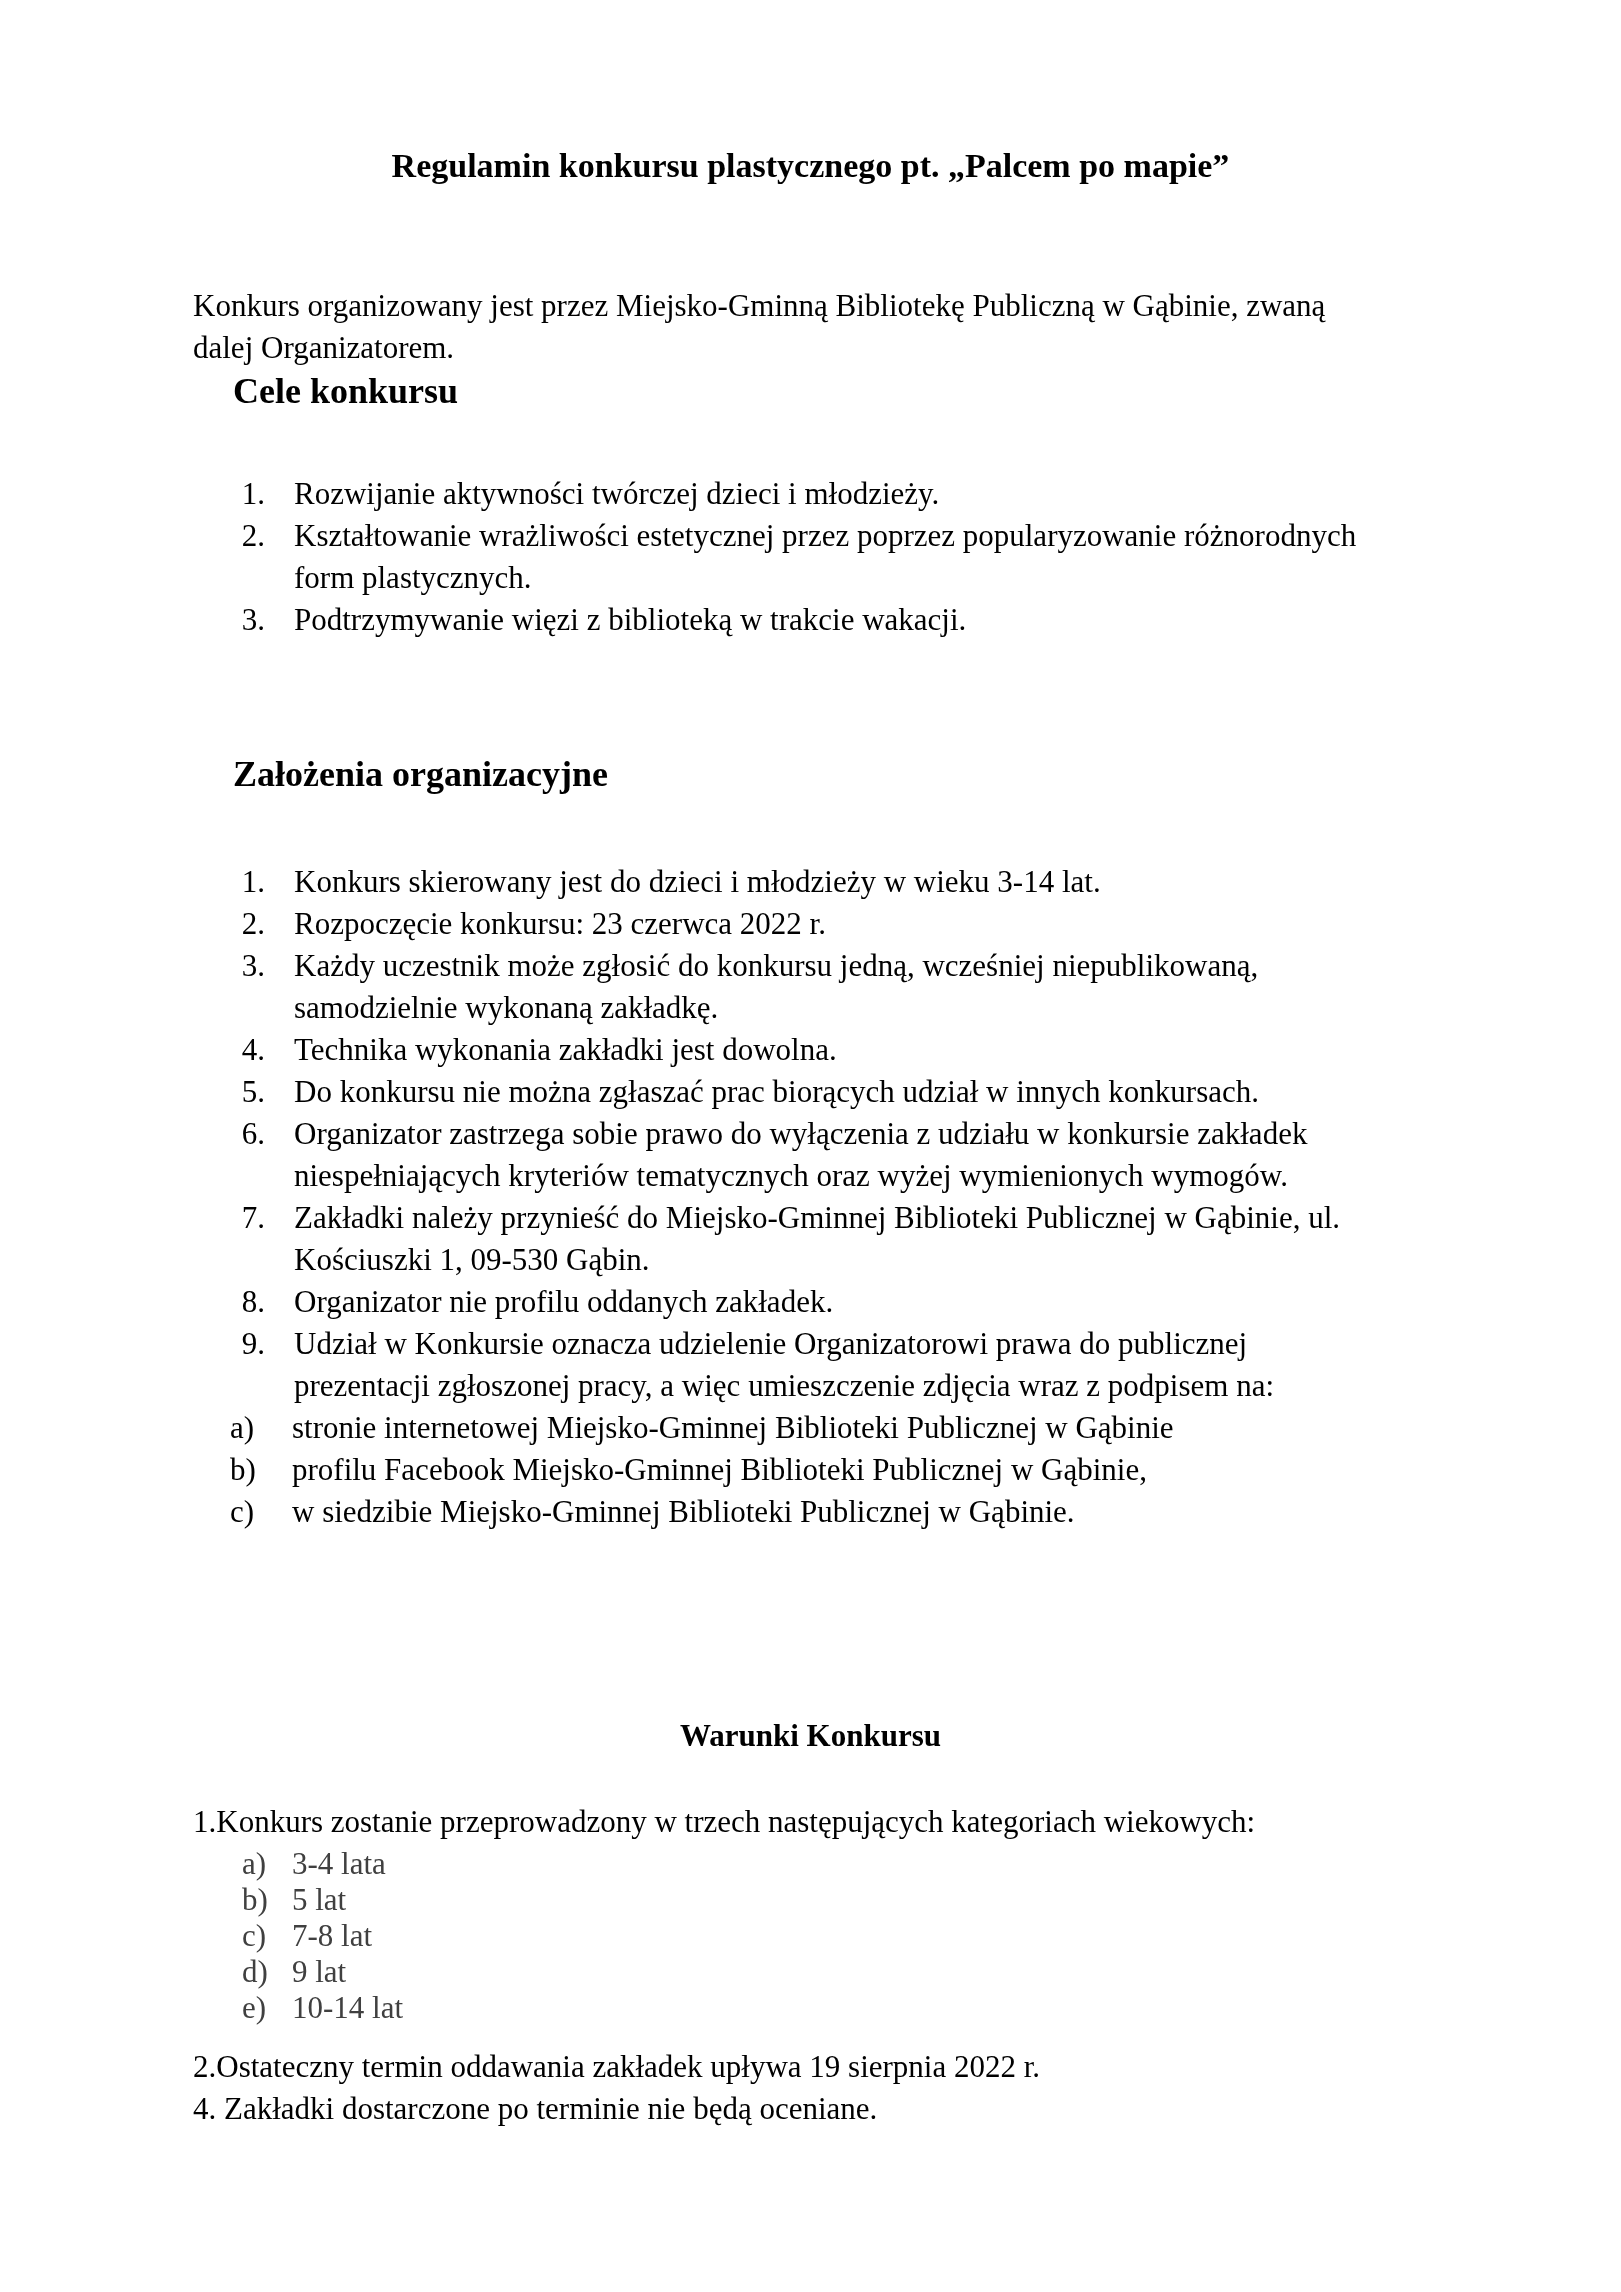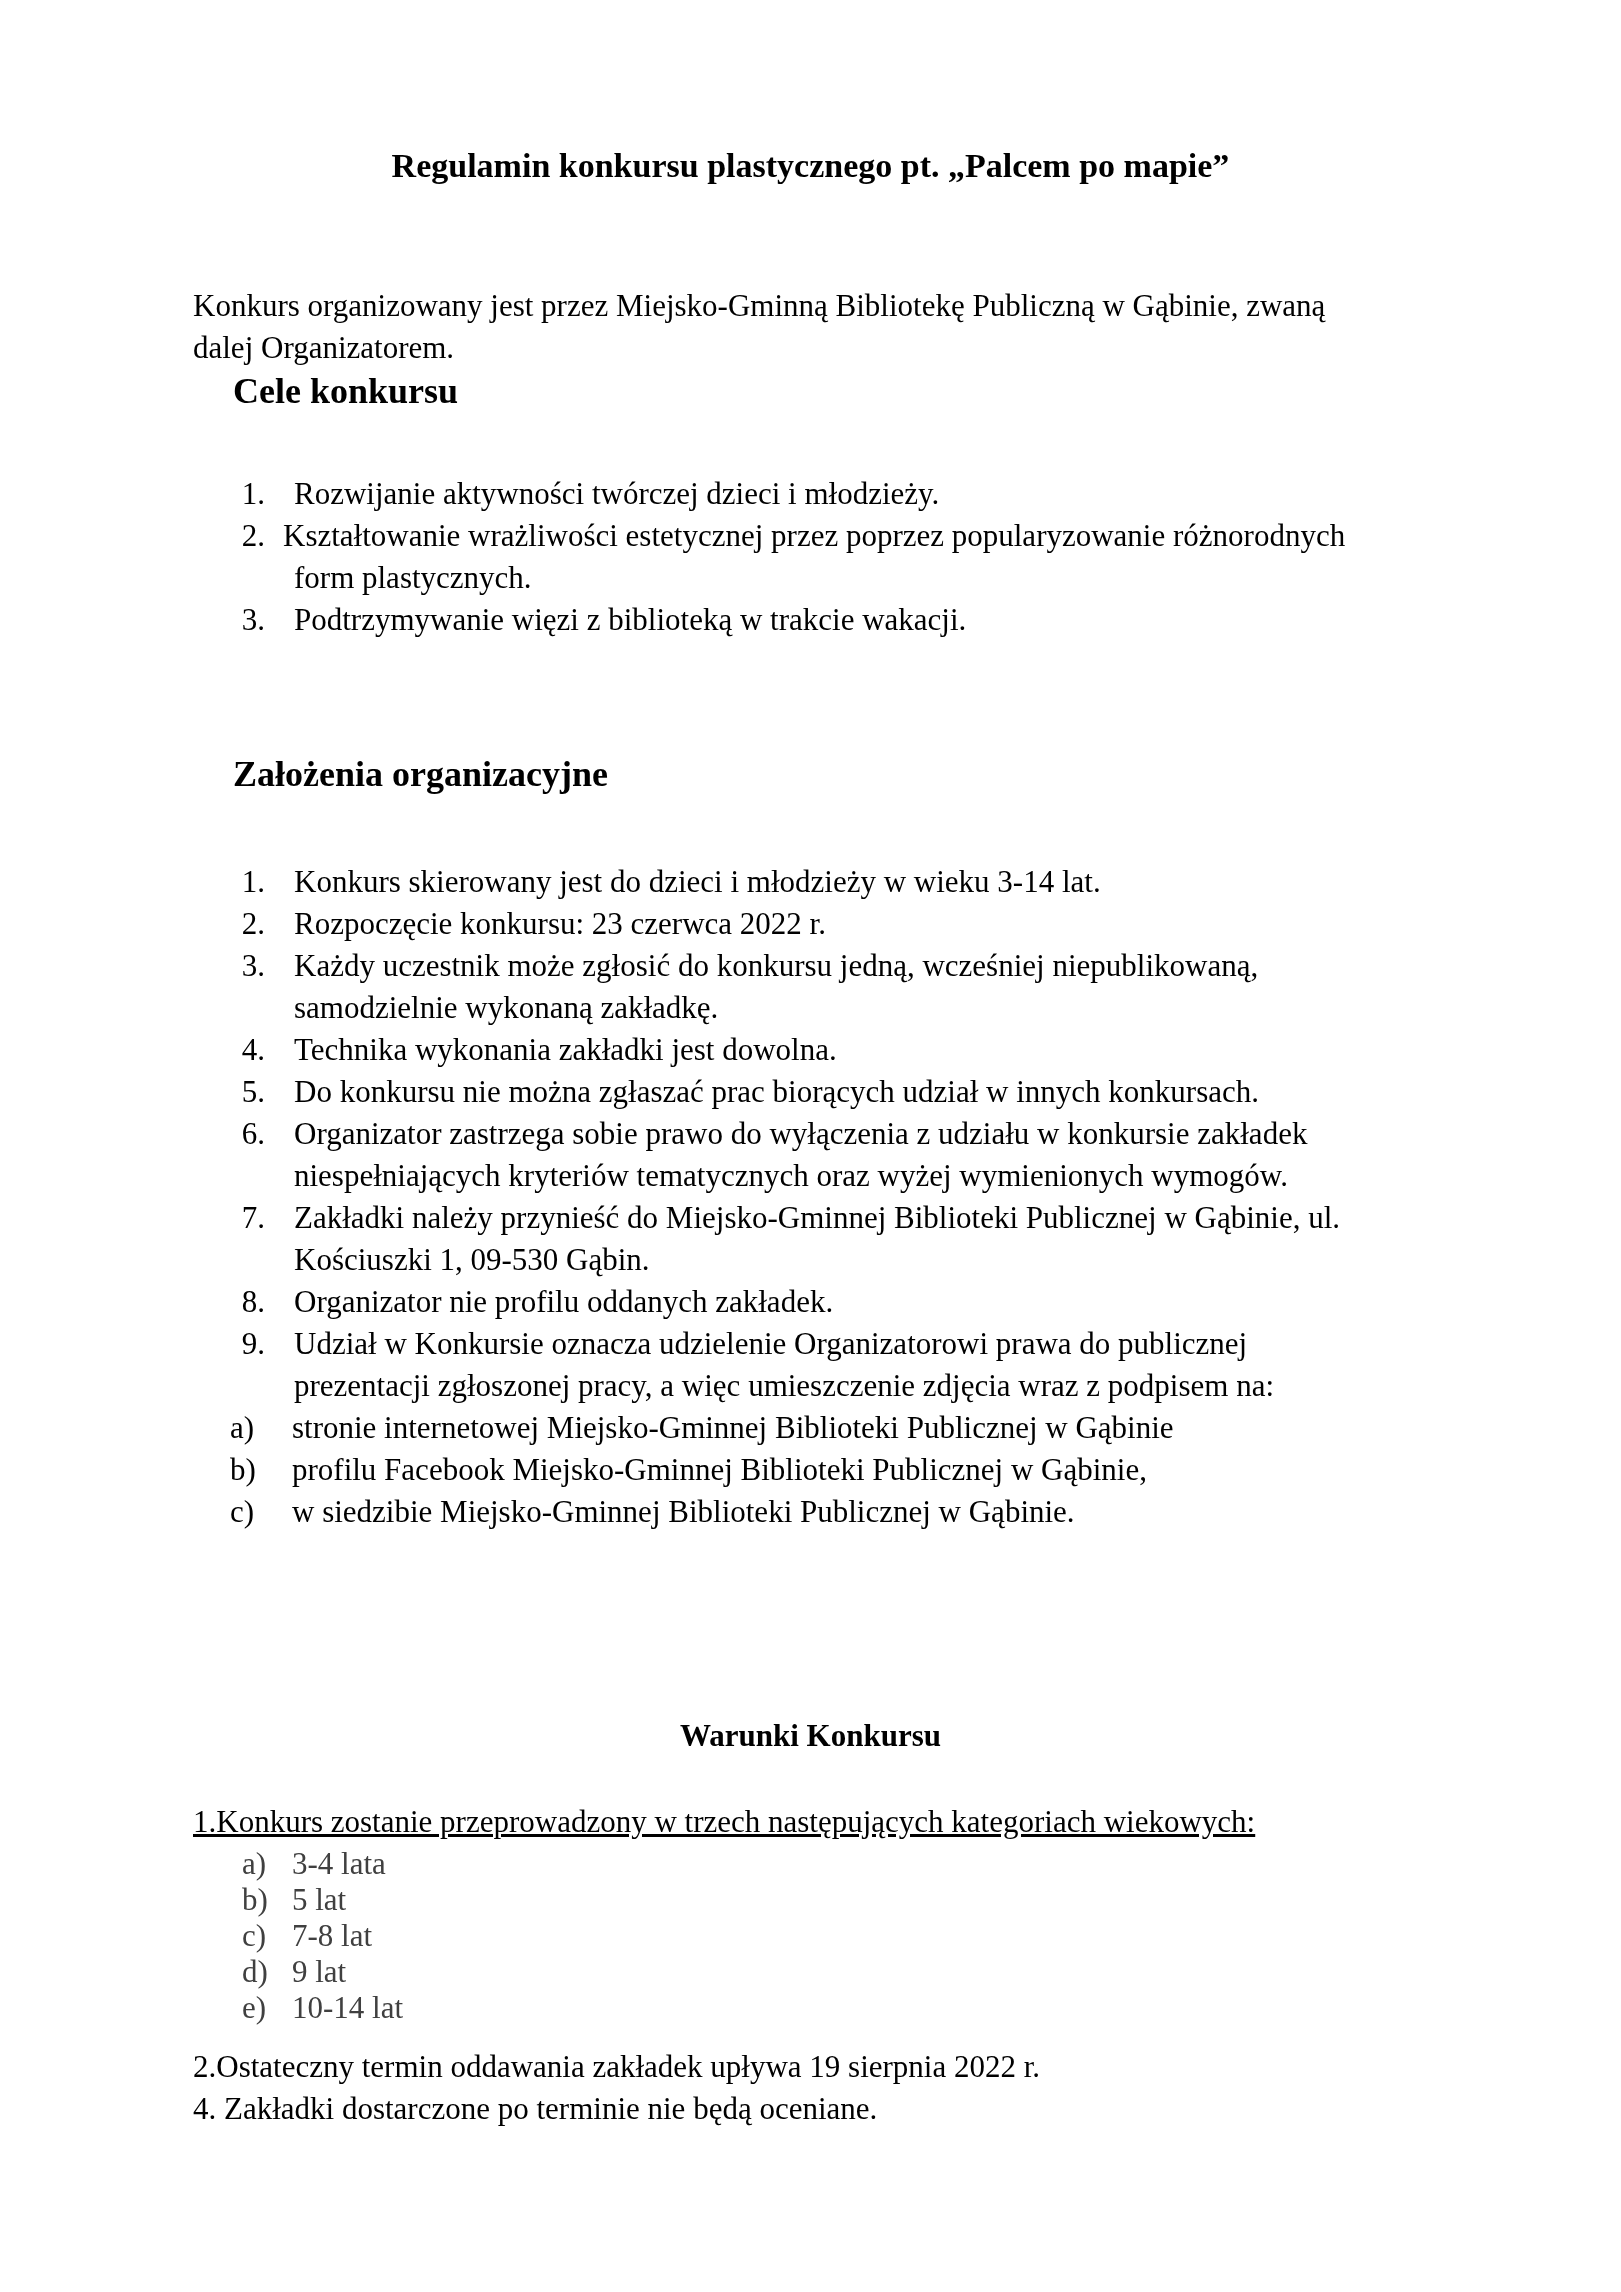--- a/index.html
+++ b/index.html
@@ -25,21 +25,21 @@
 
 <div class="abs h2" style="left:193px; top:370px;">Cele konkursu</div>
 
 <div class="abs body" style="left:193px; top:473px; width:1274px;">
   <div style="position:relative; height:42px;">
     <span class="num" style="left:-5.9px;">1.</span>
     <span style="position:absolute; left:101px;">Rozwijanie aktywności twórczej dzieci i młodzieży.</span>
   </div>
   <div style="position:relative; height:84px;">
     <span class="num" style="left:-5.9px;">2.</span>
-    <span style="position:absolute; left:90px;">Kształtowanie wrażliwości estetycznej przez poprzez popularyzowanie różnorodnych</span>
+    <span style="position:absolute; left:101px;">Kształtowanie wrażliwości estetycznej przez poprzez popularyzowanie różnorodnych</span>
     <span style="position:absolute; left:101px; top:42px;">form plastycznych.</span>
   </div>
   <div style="position:relative; height:42px;">
     <span class="num" style="left:-5.9px;">3.</span>
     <span style="position:absolute; left:101px;">Podtrzymywanie więzi z biblioteką w trakcie wakacji.</span>
   </div>
 </div>
 
 <div class="abs h2" style="left:193px; top:753px;">Założenia organizacyjne</div>
 
@@ -94,21 +94,21 @@
   </div>
   <div style="position:relative; height:42px;">
     <span style="position:absolute; left:37px;">c)</span>
     <span style="position:absolute; left:99px;">w siedzibie Miejsko-Gminnej Biblioteki Publicznej w Gąbinie.</span>
   </div>
 </div>
 
 <div class="abs h3" style="top:1718px;font-family:Liberation Serif, serif;">Warunki Konkursu</div>
 
 <div class="abs body" style="left:193px; top:1801px; width:1274px;">
-  <div style="height:42px;text-decoration:underline;">1.Konkurs zostanie przeprowadzony w trzech następujących kategoriach wiekowych:</div>
+  <div style="height:42px;">1.Konkurs zostanie przeprowadzony w trzech następujących kategoriach wiekowych:</div>
   <div class="gray">
     <div style="position:relative; height:36px;">
       <span style="position:absolute; left:49px;">a)</span>
       <span style="position:absolute; left:99px;">3-4 lata</span>
     </div>
     <div style="position:relative; height:36px;">
       <span style="position:absolute; left:49px;">b)</span>
       <span style="position:absolute; left:99px;">5 lat</span>
     </div>
     <div style="position:relative; height:36px;">

